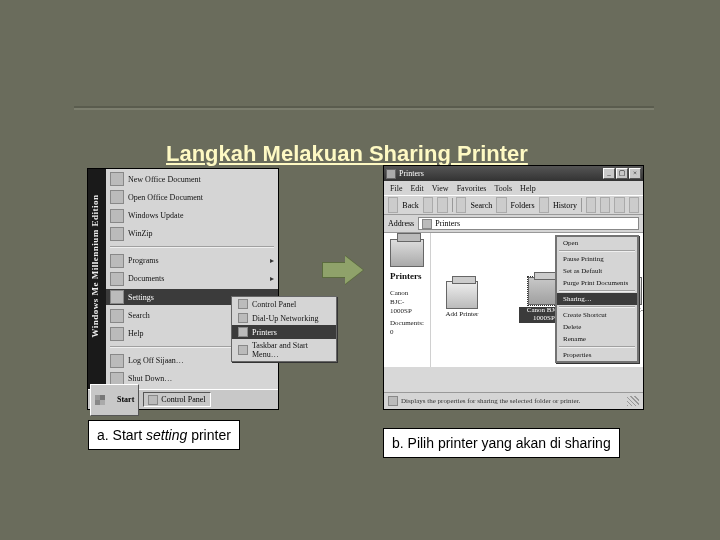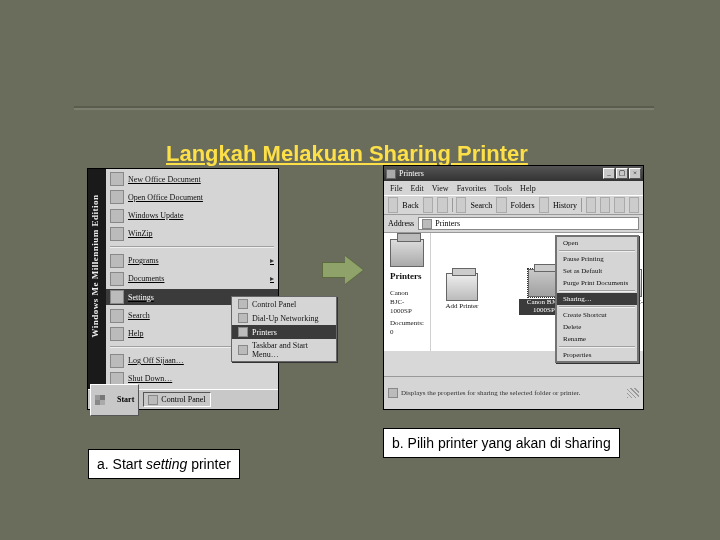--- a/index.html
+++ b/index.html
@@ -8,21 +8,21 @@
 
   .slide { position: absolute; inset: 0; }
 
   .hr {
     position: absolute; left: 74px; top: 106px; width: 580px; height: 0;
     border-top: 2px solid #5a5c4e; border-bottom: 2px solid #7c7e6e;
   }
 
   .title {
     position: absolute; left: 166px; top: 141px; width: 420px;
-    font: bold 22px Arial; color: #fde047; text-decoration: underline;
+    font: bold 22px Arial; color: #fef9c3; text-decoration: underline;
   }
 
   
   .shot-a {
     position: absolute; left: 87px; top: 168px; width: 192px; height: 242px;
     background: linear-gradient(#d8d8d8, #bfbfbf);
     border: 1px solid #000;
     filter: grayscale(100%);
   }
   .sideband {
@@ -30,21 +30,21 @@
     background: #1a1a1a;
   }
   .sideband-text {
     position: absolute; left: -84px; top: 88px; width: 190px; height: 18px;
     transform: rotate(-90deg); transform-origin: center;
     color: #eee; font: bold 9px Tahoma; letter-spacing: 0.5px; text-align: center;
   }
   .sm-list {
     position: absolute; left: 18px; right: 0; top: 0; bottom: 20px;
     background: #d5d5d5; padding: 2px 0;
-    display: flex; flex-direction: column; justify-content: space-between; text-decoration: underline;
+    display: flex; flex-direction: column; justify-content: space-between;
   }
   .sm-item {
     display: flex; align-items: center; gap: 4px;
     padding: 1px 4px; font: 8px Tahoma; color: #111;
     white-space: nowrap; overflow: hidden;
   }
   .sm-item.hi { background: #2a3a7a; color: #fff; }
   .sm-sep { height: 0; border-top: 1px solid #a0a0a0; border-bottom: 1px solid #efefef; margin: 2px 4px; }
   .ico {
     width: 14px; height: 14px; background: #bbb; border: 1px solid #888;
@@ -136,29 +136,29 @@
   .pr-item.sel .pr-lab { background:#2a3a7a; color:#fff; }
 
   .ctx {
     position: absolute; right: 4px; top: 2px; width: 84px;
     background:#d5d5d5; border:2px solid #737373; box-shadow:1px 1px 0 #333;
   }
   .ctx-item { padding:2px 6px; font:7px Tahoma; color:#111; }
   .ctx-item.hi { background:#2a3a7a; color:#fff; }
   .ctx-sep { height:0; border-top:1px solid #a0a0a0; border-bottom:1px solid #efefef; margin:1px 2px; }
 
-  .statusbar { height:15px; background:#d5d5d5; border-top:1px solid #999; display:flex; align-items:center; padding:16px 4px; font:7px Tahoma; gap:3px; color:#333;margin-top:25px; }
+  .statusbar { height:15px; background:#d5d5d5; border-top:1px solid #999; display:flex; align-items:center; padding:8px 4px; font:7px Tahoma; gap:3px; color:#333;margin-top:25px; }
   .grip { margin-left:auto; width:12px; height:10px; background:repeating-linear-gradient(45deg,#999 0 1px, transparent 1px 3px); }
 
   
   .cap {
     position: absolute; background:#fff; border:1px solid #000;
     font: 14px Arial; color:#000; padding:6px 8px; white-space:nowrap;
   }
-  .cap-a { left: 88px; top: 449px; text-align: center; }
+  .cap-a { left: 88px; top: 420px; text-align: center; }
   .cap-b { left: 383px; top: 428px; }
   .cap em { font-style: italic; }
 
 </style>
 </head>
 <body>
 
 <div class="slide">
   <div class="hr"></div>
   <div class="title">Langkah Melakuan Sharing Printer</div>

